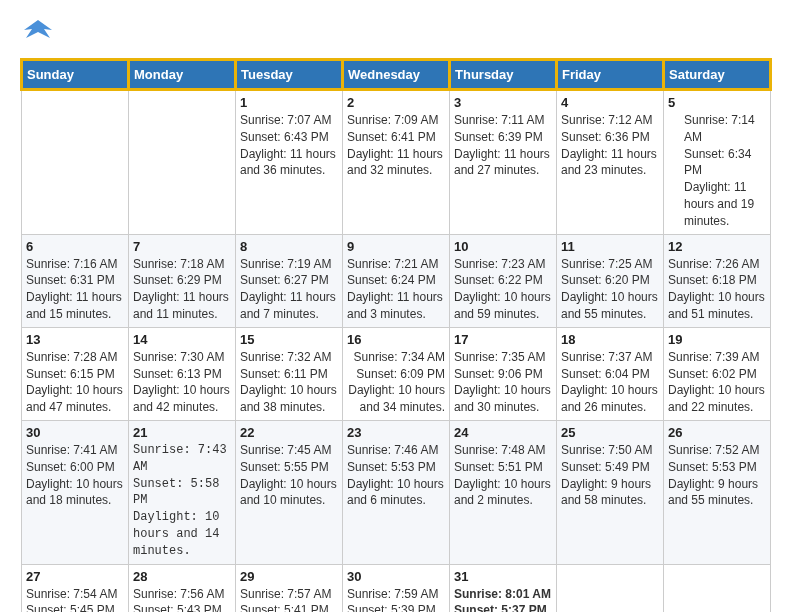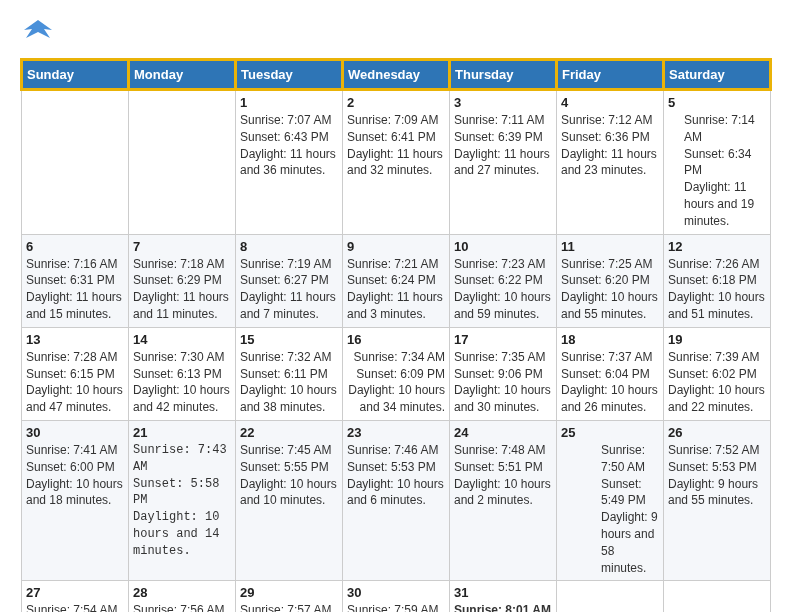--- a/index.html
+++ b/index.html
@@ -275,21 +275,21 @@
 Daylight: 10 hours and 6 minutes.</div>
         </td>
         <td>
           <span class="day-number">24</span>
           <div class="day-info" style="white-space: pre-line;">Sunrise: 7:48 AM
 Sunset: 5:51 PM
 Daylight: 10 hours and 2 minutes.</div>
         </td>
         <td>
           <span class="day-number">25</span>
-          <div class="day-info" style="white-space: pre-line; margin-left: 40px;">Sunrise: 7:50 AM
+          <div class="day-info" style="white-space: pre-line;">Sunrise: 7:50 AM
 Sunset: 5:49 PM
 Daylight: 9 hours and 58 minutes.</div>
         </td>
         <td>
           <span class="day-number">26</span>
           <div class="day-info" style="white-space: pre-line;">Sunrise: 7:52 AM
 Sunset: 5:53 PM
 Daylight: 9 hours and 55 minutes.</div>
         </td>
       </tr>

